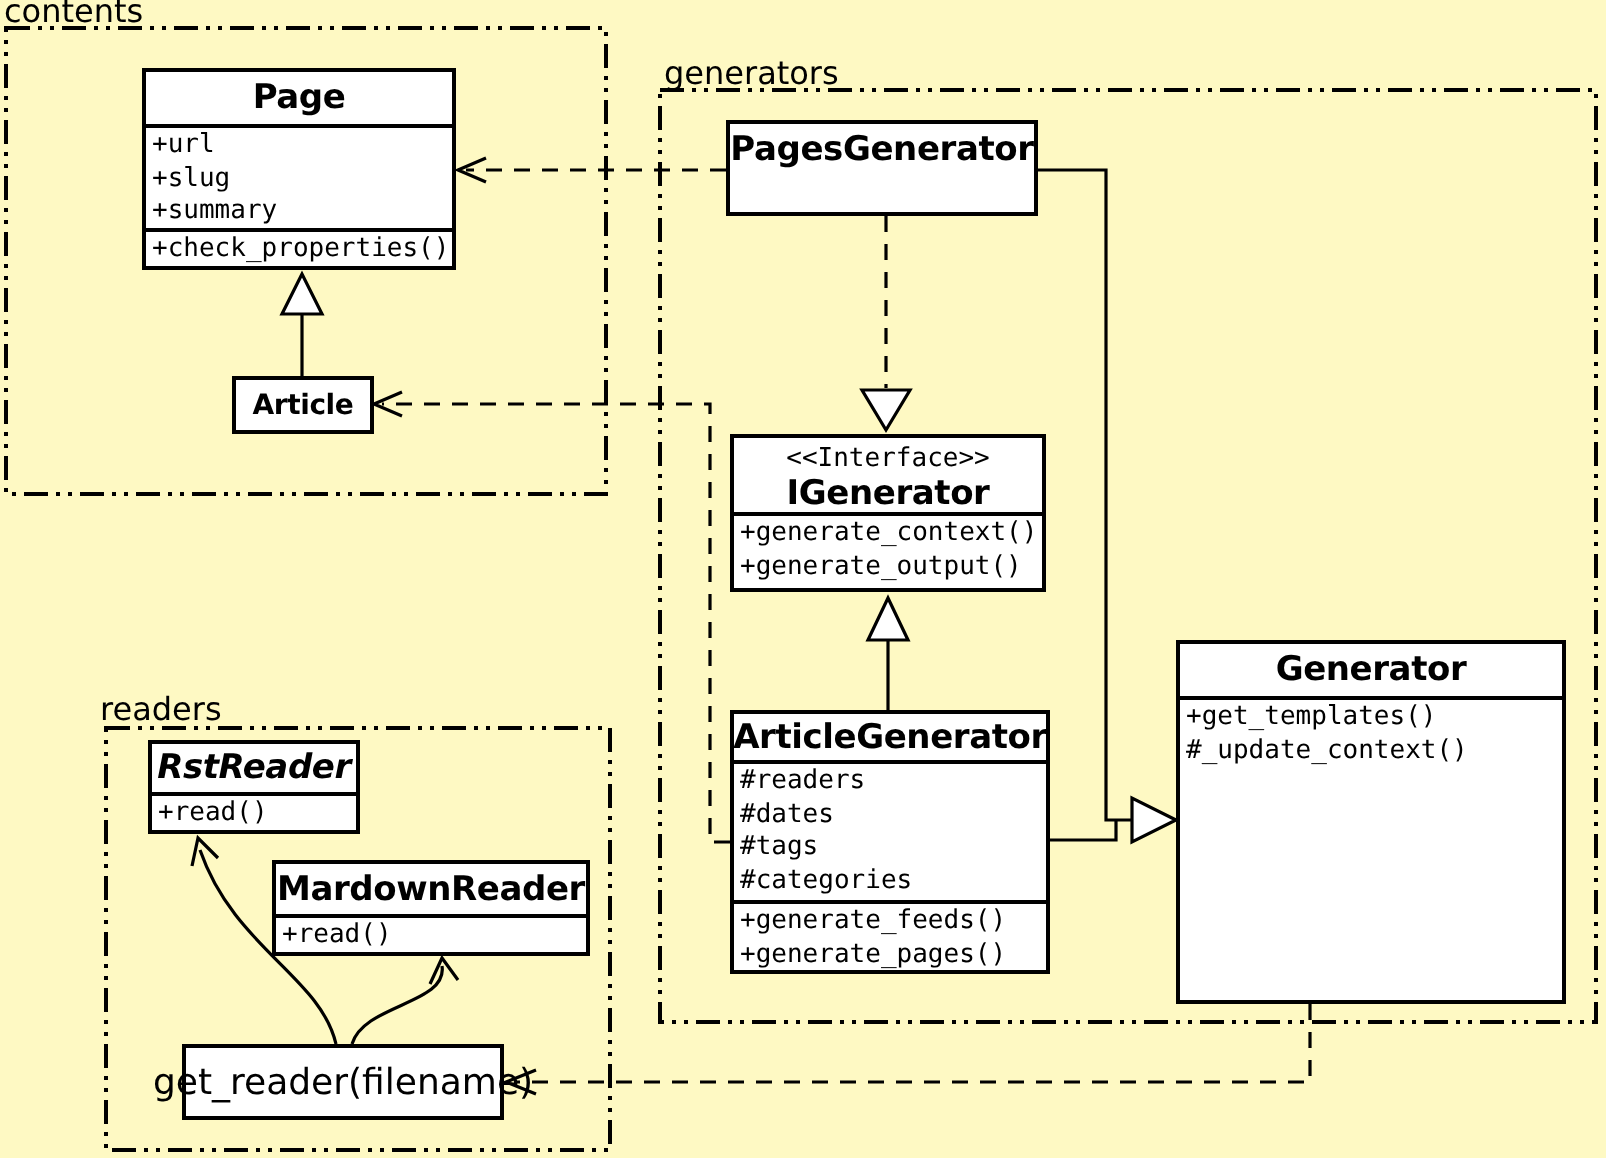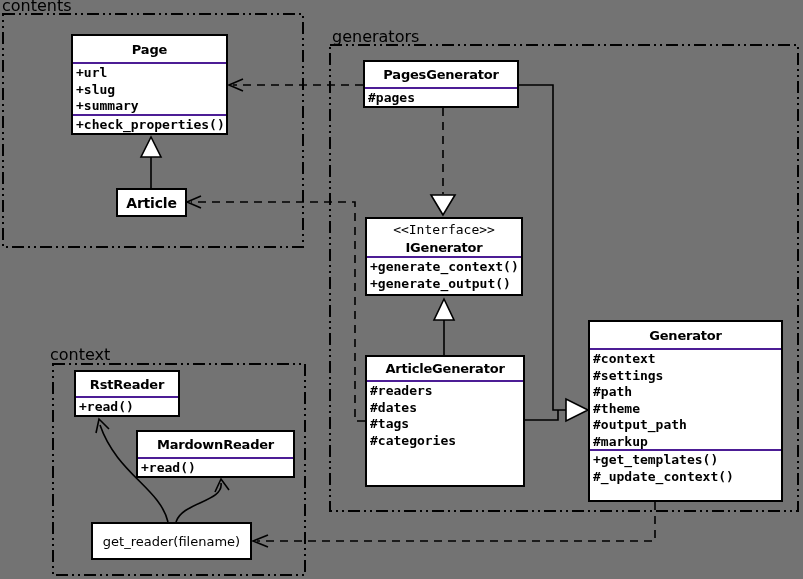--- a/index.html
+++ b/index.html
@@ -1,49 +1,49 @@
 <!DOCTYPE html>
 <html><head>
 <meta charset="utf-8">
 <style>
   html,body{margin:0;padding:0;background:#ffffff;}
   .canvas{
-    position:relative;width:803px;height:579px;background:#737373;
+    position:relative;width:803px;height:579px;background:#fef9c3;
     font-family:"DejaVu Sans","Liberation Sans",sans-serif;color:#000;
     overflow:hidden;
   }
   svg.wires{position:absolute;left:0;top:0;width:803px;height:579px;}
   .pkg-label{
     position:absolute;font-size:16px;line-height:18px;color:#000;
     background:transparent;white-space:nowrap;
   }
   .cls{
     position:absolute;background:#ffffff;border:2px solid #000;
     box-sizing:border-box;
   }
   .cls-title{
-    font-weight:bold;font-size:13px;letter-spacing:-0.2px;
+    font-weight:bold;font-size:17px;letter-spacing:-0.2px;
     display:flex;align-items:center;justify-content:center;
     overflow:hidden;white-space:nowrap;box-sizing:border-box;
   }
   .stereotype{
     font-family:"DejaVu Sans Mono","Liberation Mono",monospace;
     font-size:13px;font-weight:normal;text-align:center;line-height:17px;
   }
   .sec{
-    border-top:2px solid #4c1d95;box-sizing:border-box;
-    padding:1px 3px;overflow:hidden;font-weight:bold;
+    border-top:2px solid #000000;box-sizing:border-box;
+    padding:1px 3px;overflow:hidden;
   }
   .member{
     font-family:"DejaVu Sans Mono","Liberation Mono",monospace;
     font-size:13px;line-height:16.5px;white-space:pre;
   }
   .node-label{
     display:flex;align-items:center;justify-content:center;
-    font-size:13px;height:100%;box-sizing:border-box;white-space:nowrap;
+    font-size:18px;height:100%;box-sizing:border-box;white-space:nowrap;
   }
 </style>
 </head>
 <body>
 
 <div class="canvas">
 
   <svg class="wires" viewBox="0 0 803 579" xmlns="http://www.w3.org/2000/svg">
 
     <rect x="3" y="14" width="300" height="233" fill="none" stroke="#000" stroke-width="2" stroke-dasharray="12 4 2 4 2 4"></rect>
@@ -92,43 +92,40 @@
     </g>
 
     <g>
       <path d="M176,522 C182,502 224,502 221,483" fill="none" stroke="#000" stroke-width="1.6"></path>
       <path d="M215,492 L221,479 L229,490" fill="none" stroke="#000" stroke-width="1.6"></path>
     </g>
   </svg>
 
   <div class="pkg-label" style="left:2px;top:-3px;">contents</div>
   <div class="pkg-label" style="left:332px;top:28px;">generators</div>
-  <div class="pkg-label" style="left:50px;top:346px;">context</div>
+  <div class="pkg-label" style="left:50px;top:346px;">readers</div>
 
   <div class="cls" style="left:71px;top:34px;width:157px;height:101px;">
     <div class="cls-title" style="height:26px;">Page</div>
     <div class="sec" style="height:52px;">
         <div class="member">+url</div>
         <div class="member">+slug</div>
         <div class="member">+summary</div>
       </div>
     <div class="sec" style="height:19px;">
         <div class="member">+check_properties()</div>
       </div>
   </div>
 
   <div class="cls" style="left:116px;top:188px;width:71px;height:29px;">
     <div class="cls-title" style="height:25px;font-size:14px;">Article</div>
   </div>
 
   <div class="cls" style="left:363px;top:60px;width:156px;height:48px;">
     <div class="cls-title" style="height:25px;">PagesGenerator</div>
-    <div class="sec" style="height:19px;">
-        <div class="member">#pages</div>
-      </div>
   </div>
 
   <div class="cls" style="left:365px;top:217px;width:158px;height:79px;">
     <div style="height:37px;padding-top:2px;box-sizing:border-box;">
       <div class="stereotype">&lt;&lt;Interface&gt;&gt;</div>
       <div class="cls-title" style="height:18px;">IGenerator</div>
     </div>
     <div class="sec" style="height:36px;">
         <div class="member">+generate_context()</div>
         <div class="member">+generate_output()</div>
@@ -136,40 +133,36 @@
   </div>
 
   <div class="cls" style="left:365px;top:355px;width:160px;height:132px;">
     <div class="cls-title" style="height:23px;">ArticleGenerator</div>
     <div class="sec" style="height:70px;">
         <div class="member">#readers</div>
         <div class="member">#dates</div>
         <div class="member">#tags</div>
         <div class="member">#categories</div>
       </div>
+    <div class="sec" style="height:35px;">
+        <div class="member">+generate_feeds()</div>
+        <div class="member">+generate_pages()</div>
+      </div>
   </div>
 
   <div class="cls" style="left:588px;top:320px;width:195px;height:182px;">
     <div class="cls-title" style="height:26px;border-radius:11px;">Generator</div>
-    <div class="sec" style="height:101px;">
-        <div class="member">#context</div>
-        <div class="member">#settings</div>
-        <div class="member">#path</div>
-        <div class="member">#theme</div>
-        <div class="member">#output_path</div>
-        <div class="member">#markup</div>
-      </div>
     <div class="sec" style="height:51px;">
         <div class="member">+get_templates()</div>
         <div class="member">#_update_context()</div>
       </div>
   </div>
 
   <div class="cls" style="left:74px;top:370px;width:106px;height:47px;">
-    <div class="cls-title" style="height:24px;">RstReader</div>
+    <div class="cls-title" style="height:24px;font-style:italic;">RstReader</div>
     <div class="sec" style="height:19px;">
         <div class="member">+read()</div>
       </div>
   </div>
 
   <div class="cls" style="left:136px;top:430px;width:159px;height:48px;">
     <div class="cls-title" style="height:25px;">MardownReader</div>
     <div class="sec" style="height:19px;">
         <div class="member">+read()</div>
       </div>

